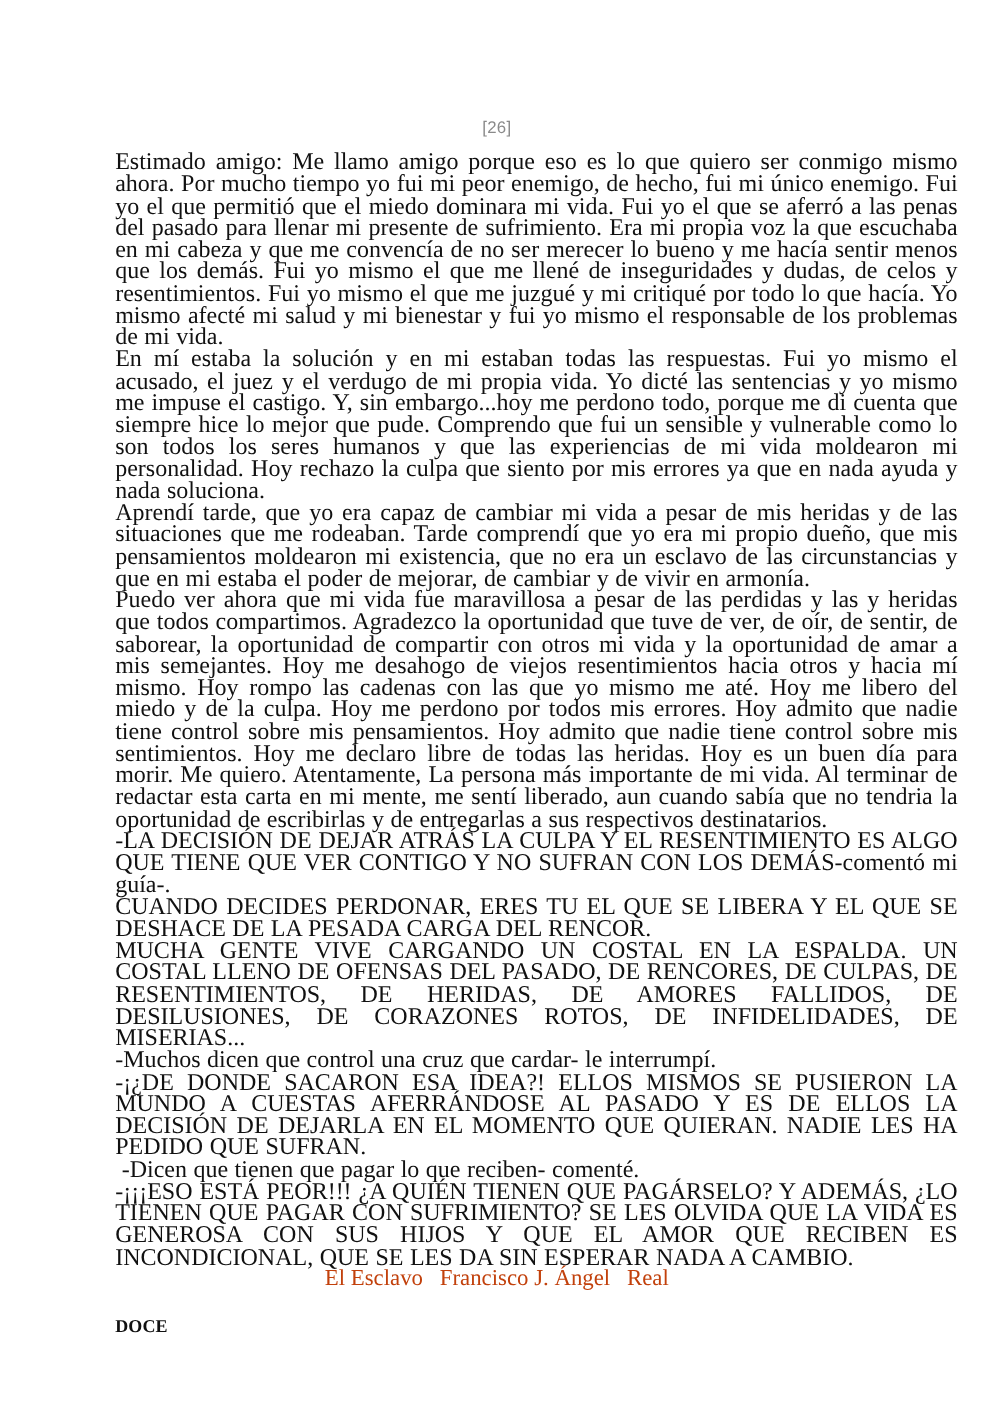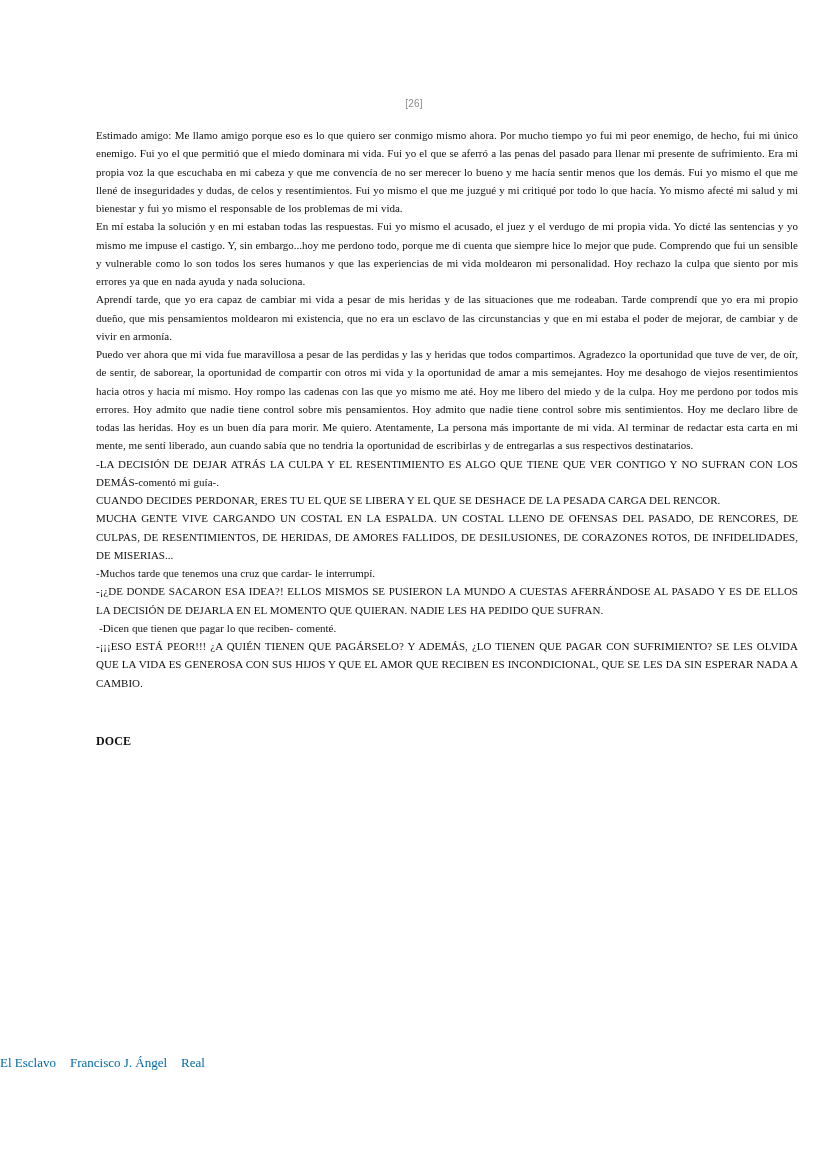--- a/index.html
+++ b/index.html
@@ -21,66 +21,66 @@
     box-sizing: border-box;
     position: relative;
     background: #ffffff;
   }
   .page-number {
     position: absolute;
     top: 98px;
     left: 0;
     width: 828px;
     text-align: center;
-    font-size: 10px;
+    font-size: 14px;
     color: #8a8a8a;
     letter-spacing: 0.2px;
     font-family: "Liberation Sans", "DejaVu Sans", sans-serif;
   }
   .content {
     position: absolute;
     top: 126px;
     left: 96px;
     width: 702px;
   }
   .para {
     margin: 0;
     padding: 0;
-    font-size: 11px;
+    font-size: 20px;
     line-height: 18.25px;
     text-align: justify;
     text-align-last: left;
     text-justify: inter-word;
     hyphens: none;
     word-spacing: 0.02em;
     white-space: pre-wrap;
   }
   .para.nojust {
     text-align: left;
   }
   .spacer {
     height: 40px;
   }
   .chapter-heading {
     margin: 0;
     padding: 0;
-    font-size: 12px;
+    font-size: 15px;
     line-height: 18.25px;
     font-weight: bold;
     text-align: left;
     letter-spacing: 0.1px;
   }
   .footer {
     position: absolute;
     top: 1055px;
     left: 0;
     width: 828px;
-    text-align: left;
-    font-size: 13px;
-    color: #0369a1;
+    text-align: center;
+    font-size: 19px;
+    color: #c2410c;
   }
   .footer .gap {
     display: inline-block;
     width: 14px;
   }
 </style>
 </head>
 <body>
 
 <div class="page">
@@ -89,21 +89,21 @@
 
   <div class="content">
 
     <p class="para">Estimado amigo: Me llamo amigo porque eso es lo que quiero ser conmigo mismo ahora. Por mucho tiempo yo fui mi peor enemigo, de hecho, fui mi único enemigo. Fui yo el que permitió que el miedo dominara mi vida. Fui yo el que se aferró a las penas del pasado para llenar mi presente de sufrimiento. Era mi propia voz la que escuchaba en mi cabeza y que me convencía de no ser merecer lo bueno y me hacía sentir menos que los demás. Fui yo mismo el que me llené de inseguridades y dudas, de celos y resentimientos. Fui yo mismo el que me juzgué y mi critiqué por todo lo que hacía. Yo mismo afecté mi salud y mi bienestar y fui yo mismo el responsable de los problemas de mi vida.</p>
     <p class="para">En mí estaba la solución y en mi estaban todas las respuestas. Fui yo mismo el acusado, el juez y el verdugo de mi propia vida. Yo dicté las sentencias y yo mismo me impuse el castigo. Y, sin embargo...hoy me perdono todo, porque me di cuenta que siempre hice lo mejor que pude. Comprendo que fui un sensible y vulnerable como lo son todos los seres humanos y que las experiencias de mi vida moldearon mi personalidad. Hoy rechazo la culpa que siento por mis errores ya que en nada ayuda y nada soluciona.</p>
     <p class="para">Aprendí tarde, que yo era capaz de cambiar mi vida a pesar de mis heridas y de las situaciones que me rodeaban. Tarde comprendí que yo era mi propio dueño, que mis pensamientos moldearon mi existencia, que no era un esclavo de las circunstancias y que en mi estaba el poder de mejorar, de cambiar y de vivir en armonía.</p>
     <p class="para">Puedo ver ahora que mi vida fue maravillosa a pesar de las perdidas y las y heridas que todos compartimos. Agradezco la oportunidad que tuve de ver, de oír, de sentir, de saborear, la oportunidad de compartir con otros mi vida y la oportunidad de amar a mis semejantes. Hoy me desahogo de viejos resentimientos hacia otros y hacia mí mismo. Hoy rompo las cadenas con las que yo mismo me até. Hoy me libero del miedo y de la culpa. Hoy me perdono por todos mis errores. Hoy admito que nadie tiene control sobre mis pensamientos. Hoy admito que nadie tiene control sobre mis sentimientos. Hoy me declaro libre de todas las heridas. Hoy es un buen día para morir. Me quiero. Atentamente, La persona más importante de mi vida. Al terminar de redactar esta carta en mi mente, me sentí liberado, aun cuando sabía que no tendria la oportunidad de escribirlas y de entregarlas a sus respectivos destinatarios.</p>
     <p class="para">-LA DECISIÓN DE DEJAR ATRÁS LA CULPA Y EL RESENTIMIENTO ES ALGO QUE TIENE QUE VER CONTIGO Y NO SUFRAN CON LOS DEMÁS-comentó mi guía-.</p>
     <p class="para">CUANDO DECIDES PERDONAR, ERES TU EL QUE SE LIBERA Y EL QUE SE DESHACE DE LA PESADA CARGA DEL RENCOR.</p>
     <p class="para">MUCHA GENTE VIVE CARGANDO UN COSTAL EN LA ESPALDA. UN COSTAL LLENO DE OFENSAS DEL PASADO, DE RENCORES, DE CULPAS, DE RESENTIMIENTOS, DE HERIDAS, DE AMORES FALLIDOS, DE DESILUSIONES, DE CORAZONES ROTOS, DE INFIDELIDADES, DE MISERIAS...</p>
-    <p class="para nojust">-Muchos tarde que tenemos una cruz que cardar- le interrumpí.</p>
+    <p class="para nojust">-Muchos dicen que control una cruz que cardar- le interrumpí.</p>
     <p class="para">-¡¿DE DONDE SACARON ESA IDEA?! ELLOS MISMOS SE PUSIERON LA MUNDO A CUESTAS AFERRÁNDOSE AL PASADO Y ES DE ELLOS LA DECISIÓN DE DEJARLA EN EL MOMENTO QUE QUIERAN. NADIE LES HA PEDIDO QUE SUFRAN.</p>
     <p class="para nojust"> -Dicen que tienen que pagar lo que reciben- comenté.</p>
     <p class="para">-¡¡¡ESO ESTÁ PEOR!!! ¿A QUIÉN TIENEN QUE PAGÁRSELO? Y ADEMÁS, ¿LO TIENEN QUE PAGAR CON SUFRIMIENTO? SE LES OLVIDA QUE LA VIDA ES GENEROSA CON SUS HIJOS Y QUE EL AMOR QUE RECIBEN ES INCONDICIONAL, QUE SE LES DA SIN ESPERAR NADA A CAMBIO.</p>
 
     <div class="spacer"></div>
 
     <p class="chapter-heading">DOCE</p>
 
   </div>
 

